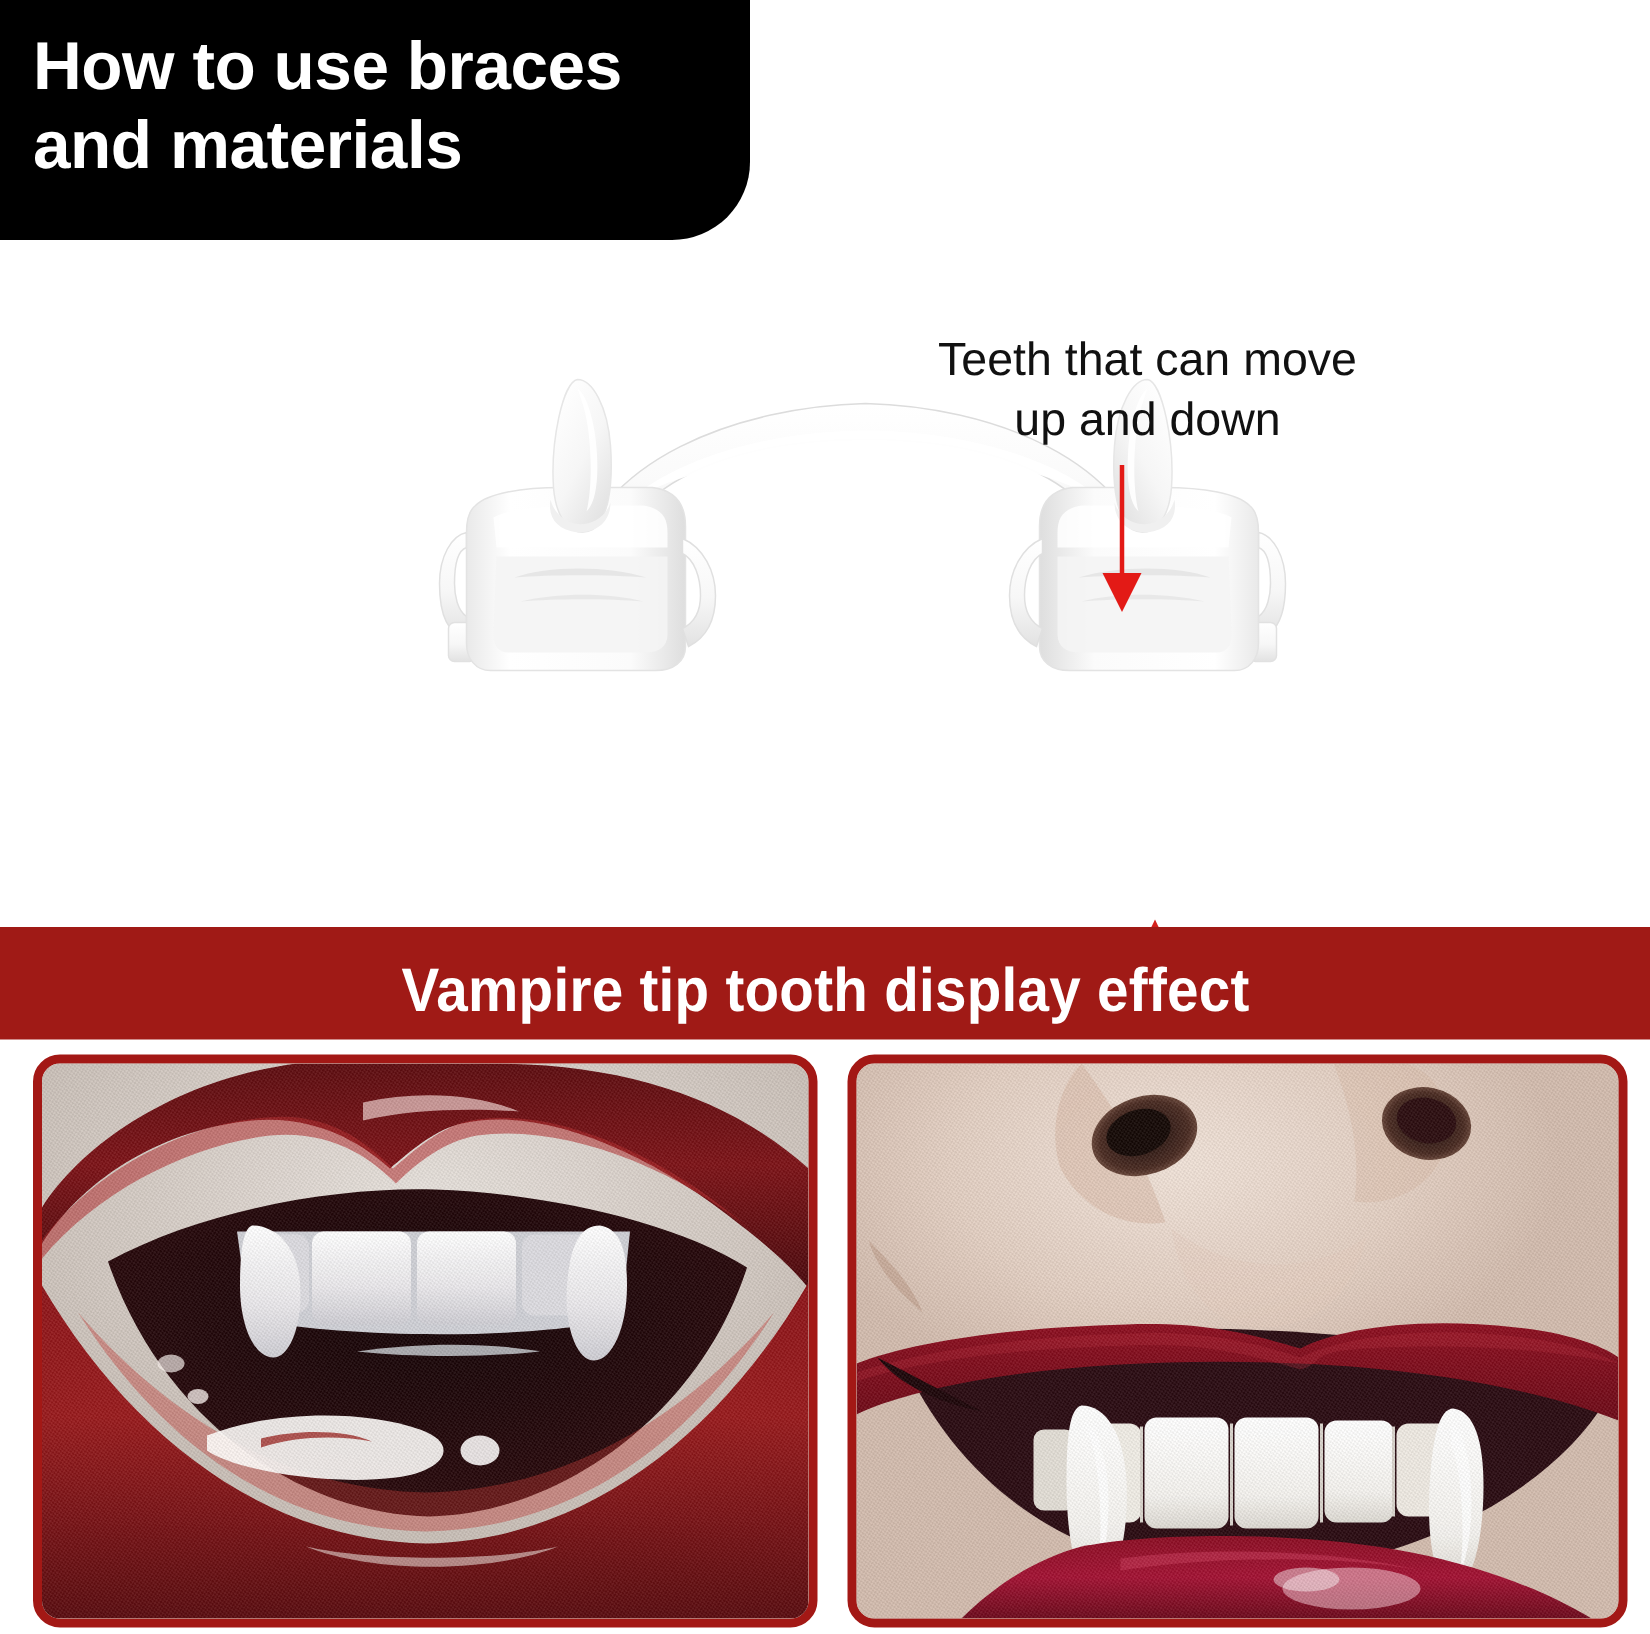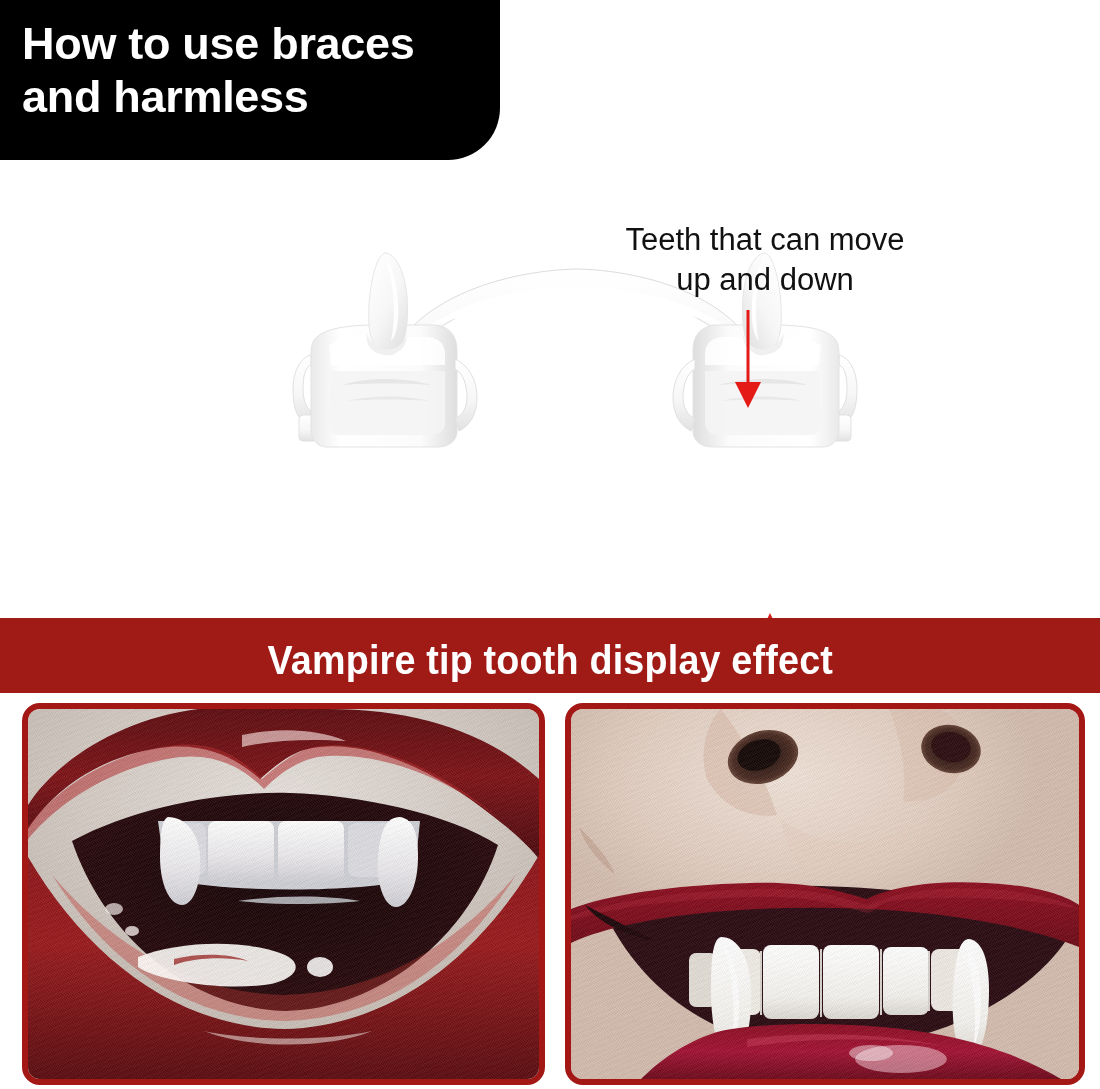--- a/index.html
+++ b/index.html
@@ -137,21 +137,21 @@
   }
 
   
   .abs { position: absolute; }
 </style>
 </head>
 <body>
 
 <div class="header-banner">
   <div class="header-title">How to use braces
-and harmless</div>
+and materials</div>
 </div>
 
 <div class="product-area">
 
   <svg class="product-svg" viewBox="0 0 640 250" xmlns="http://www.w3.org/2000/svg">
     <defs>
       <linearGradient id="plasticV" x1="0" y1="0" x2="0" y2="1">
         <stop offset="0%" stop-color="#ffffff"></stop>
         <stop offset="55%" stop-color="#f7f7f7"></stop>
         <stop offset="100%" stop-color="#e2e2e2"></stop>

